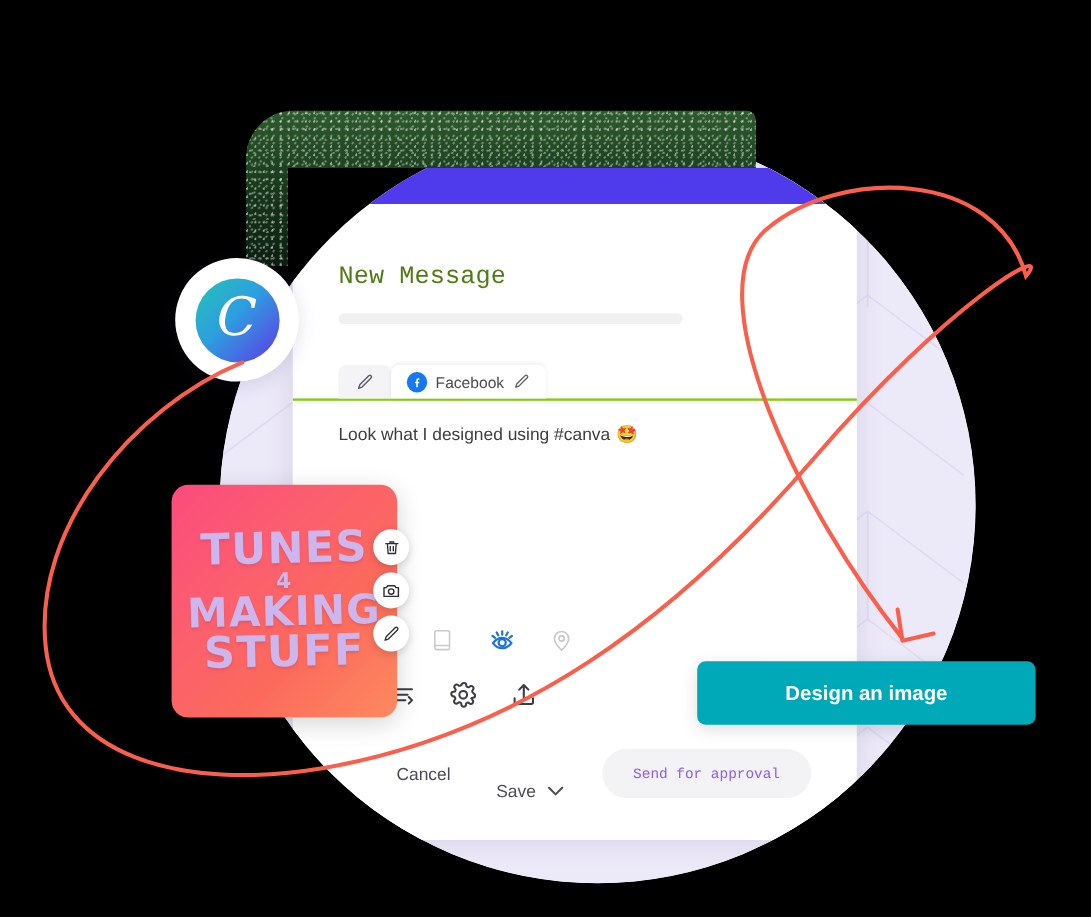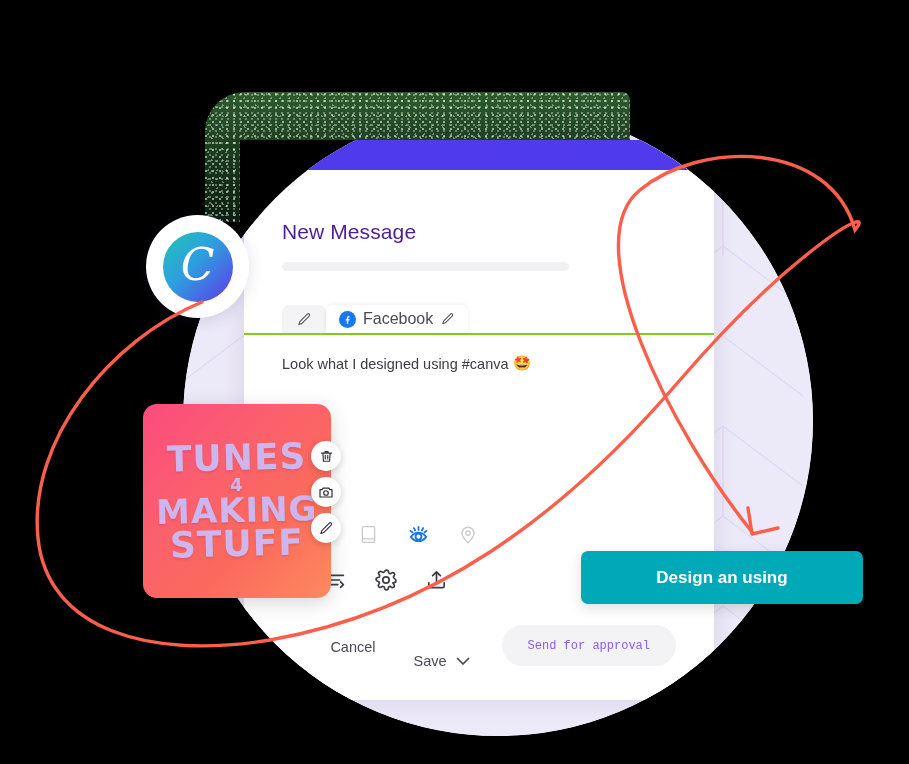--- a/index.html
+++ b/index.html
@@ -103,23 +103,24 @@
   .dot {
     width: 10px; height: 10px;
     border-radius: 50%;
     background: #cdc7f3;
   }
 
   .win-body { padding: 0 38px; position: relative; }
 
   .page-title {
     font-size: 21px;
-    color: #4c1d95;
+    color: #4d7c0f;
     margin-top: 50px;
     letter-spacing: .1px;
+    font-family: Liberation Mono, monospace;
   }
   .title-placeholder {
     margin-top: 18px;
     height: 9px;
     width: 287px;
     border-radius: 5px;
     background: #f1f1f3;
   }
 
   
@@ -128,21 +129,21 @@
     align-items: flex-end;
     margin-top: 34px;
     height: 28px;
   }
   .tab {
     display: flex;
     align-items: center;
     gap: 7px;
     height: 28px;
     padding: 0 11px;
-    font-size: 16px;
+    font-size: 13px;
     color: #5b5b66;
     background: #f4f4f6;
     border-radius: 7px 7px 0 0;
     position: relative;
   }
   .tab.active {
     background: #ffffff;
     color: #4a4a55;
     box-shadow: 0 -1px 4px rgba(0,0,0,.07);
     padding: 0 13px;
@@ -474,21 +475,21 @@
             </span>
           </button>
           <button class="btn-disabled" disabled="">Send for approval</button>
         </div>
 
       </div>
     </div>
 
   </div>
 
-  <button class="cta">Design an using</button>
+  <button class="cta">Design an image</button>
 
   <div class="logo-badge">
     <div class="logo-circle">
       <span class="logo-c">C</span>
     </div>
   </div>
 
   <div class="thumb">
     <div class="thumb-line tl1">TUNES</div>
     <div class="thumb-line tl2">4</div>

